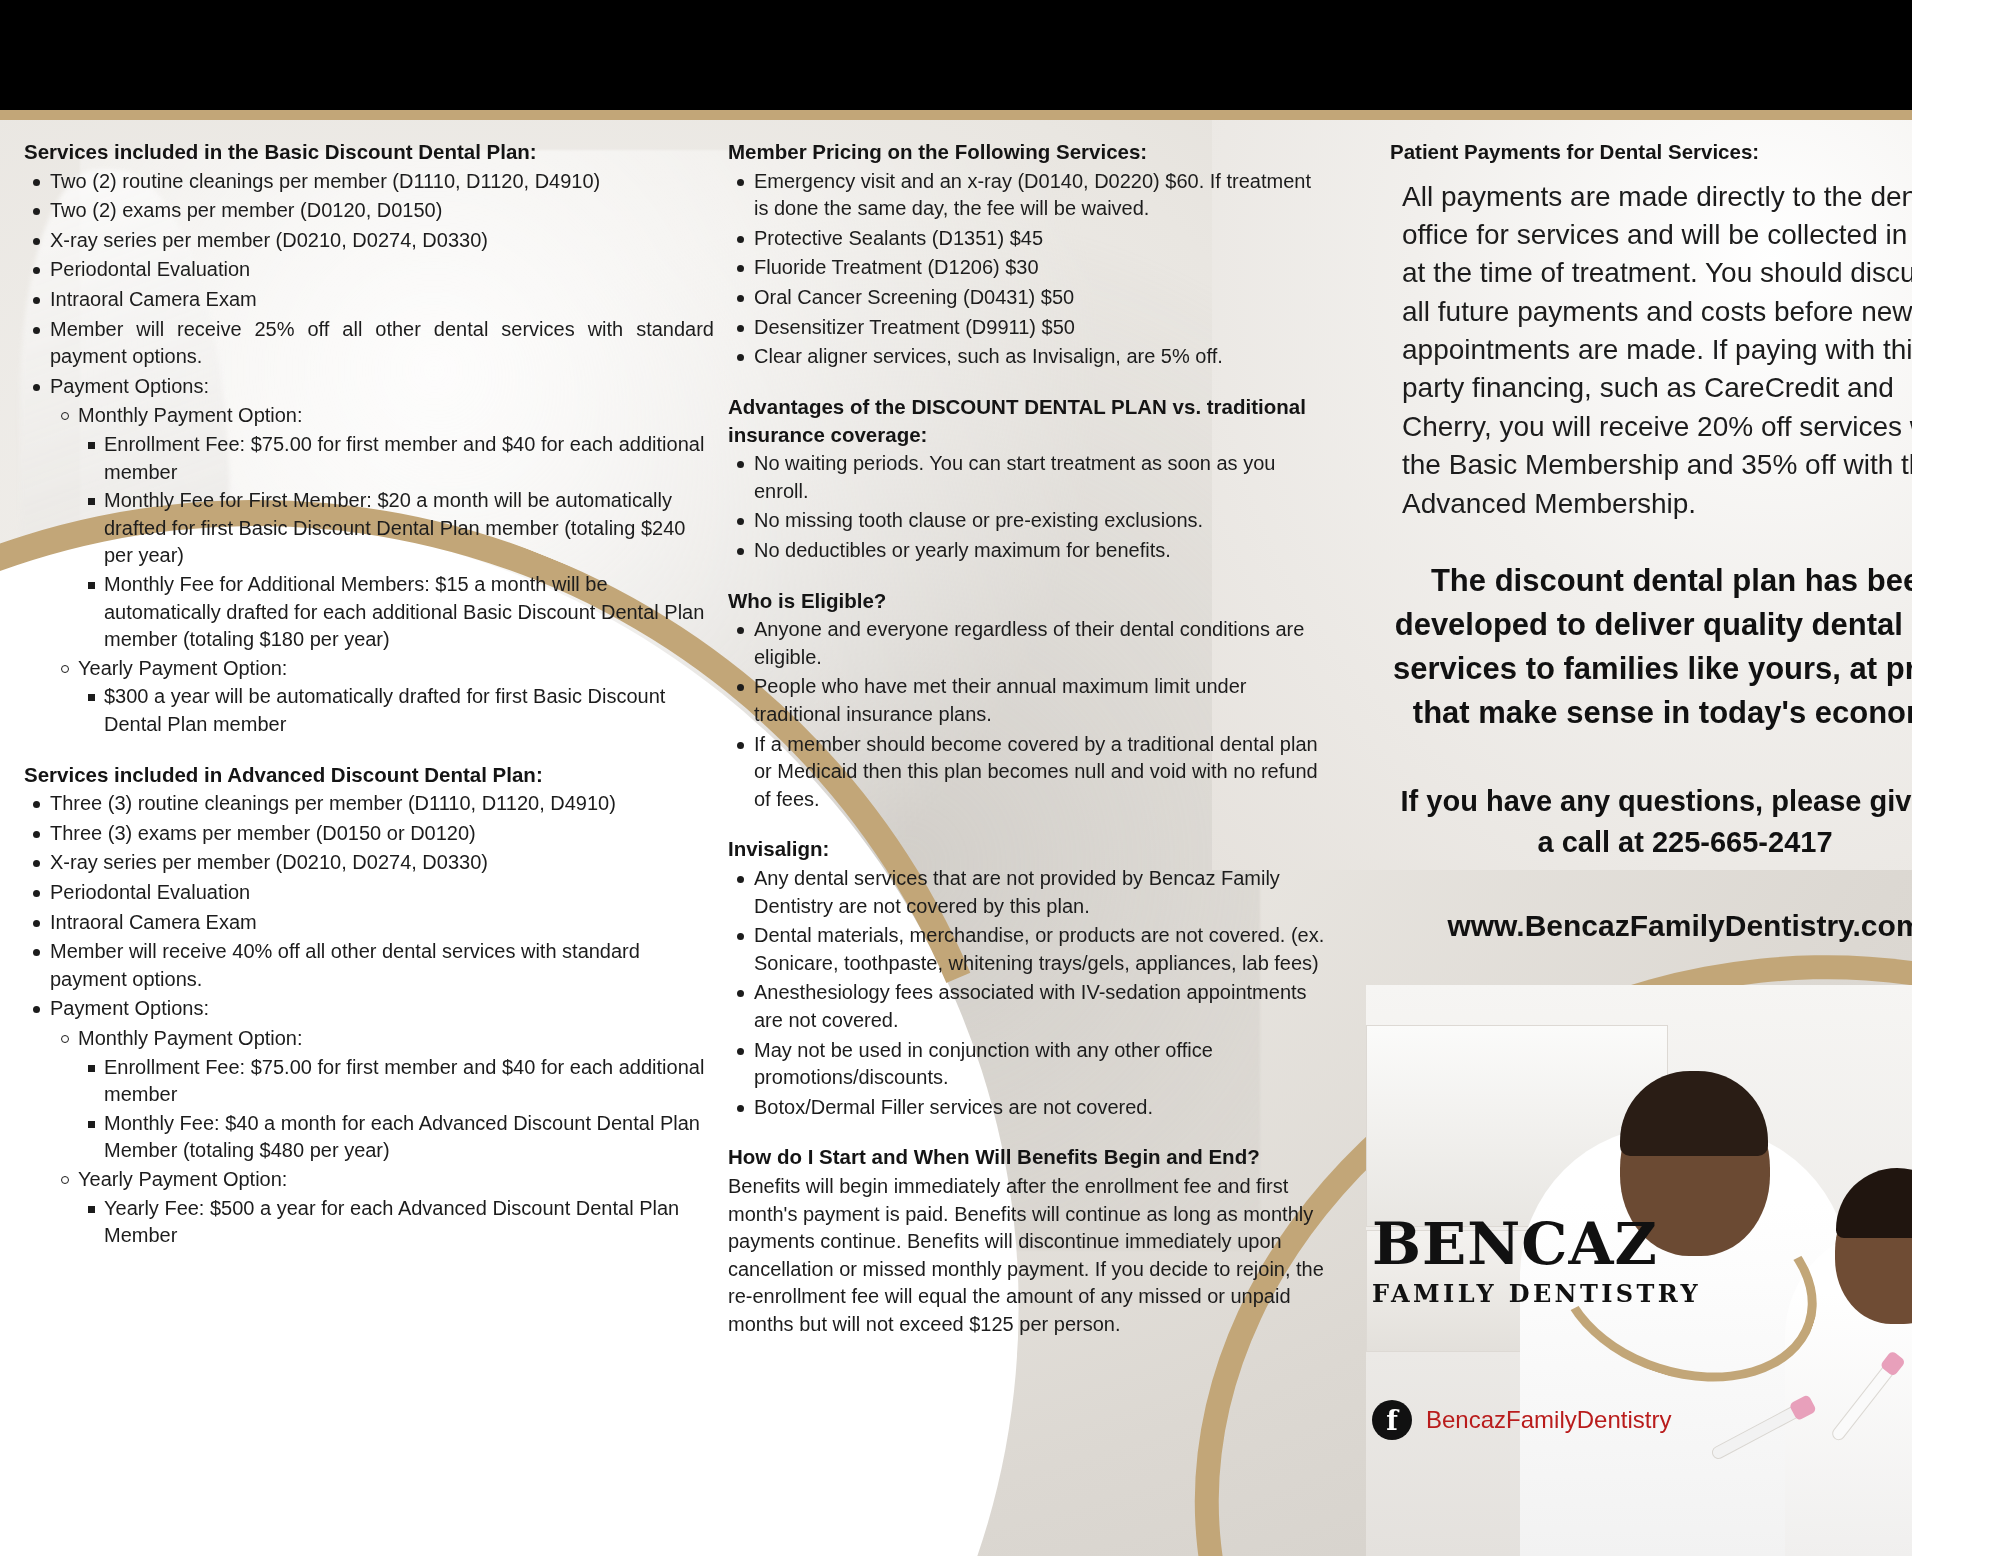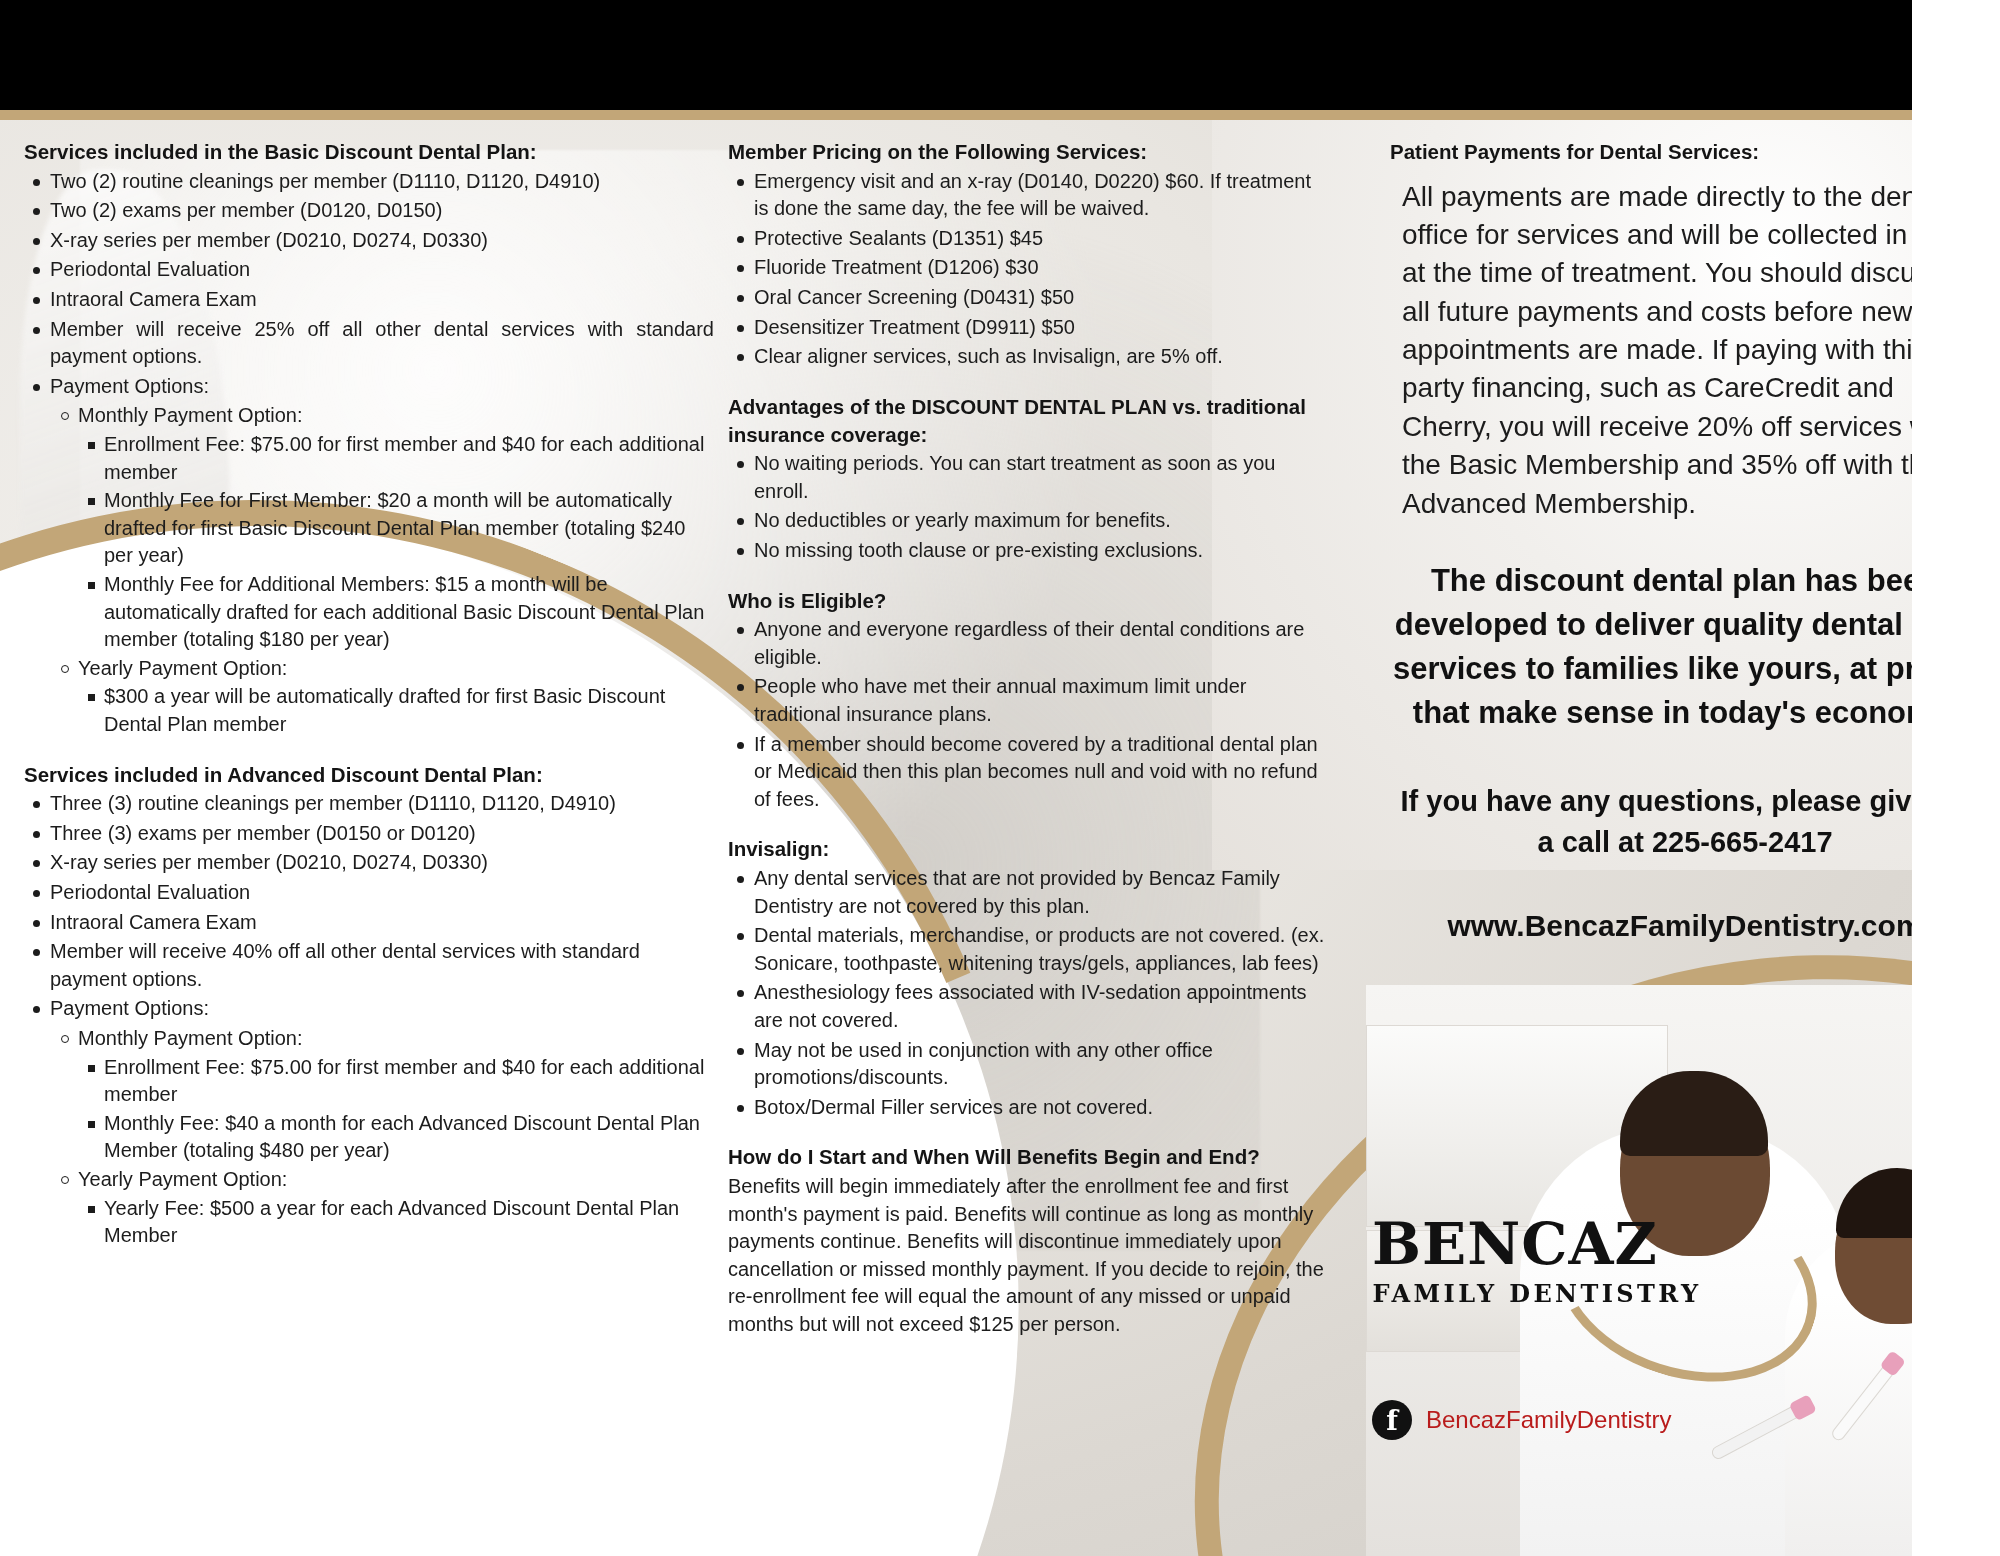--- a/index.html
+++ b/index.html
@@ -343,21 +343,20 @@
     color: #111;
     line-height: 1;
   }
   .logo-sub {
     font-family: "DejaVu Serif", "Liberation Serif", serif;
     font-size: 24px;
     letter-spacing: 3.4px;
     font-weight: bold;
     color: #111;
     margin-top: 6px;
-    text-align: center;
   }
   .logo-swoosh {
     position: absolute;
     left: 180px; top: -26px;
     width: 250px; height: 170px;
     border-radius: 50%;
     border: 9px solid #c2a678;
     border-color: transparent #c2a678 #c2a678 transparent;
     transform: rotate(18deg);
   }
@@ -458,22 +457,22 @@
         <li class="bullet">Oral Cancer Screening (D0431) $50</li>
         <li class="bullet">Desensitizer Treatment (D9911) $50</li>
         <li class="bullet">Clear aligner services, such as Invisalign, are 5% off.</li>
       </ul>
     </div>
 
     <div class="block">
       <h2 class="section-title">Advantages of the DISCOUNT DENTAL PLAN vs. traditional insurance coverage:</h2>
       <ul>
         <li class="bullet">No waiting periods. You can start treatment as soon as you enroll.</li>
+        <li class="bullet">No missing tooth clause or pre-existing exclusions.</li>
         <li class="bullet">No deductibles or yearly maximum for benefits.</li>
-        <li class="bullet">No missing tooth clause or pre-existing exclusions.</li>
       </ul>
     </div>
 
     <div class="block">
       <h2 class="section-title">Who is Eligible?</h2>
       <ul>
         <li class="bullet">Anyone and everyone regardless of their dental conditions are eligible.</li>
         <li class="bullet">People who have met their annual maximum limit under traditional insurance plans.</li>
         <li class="bullet">If a member should become covered by a traditional dental plan or Medicaid then this plan becomes null and void with no refund of fees.</li>
       </ul>

